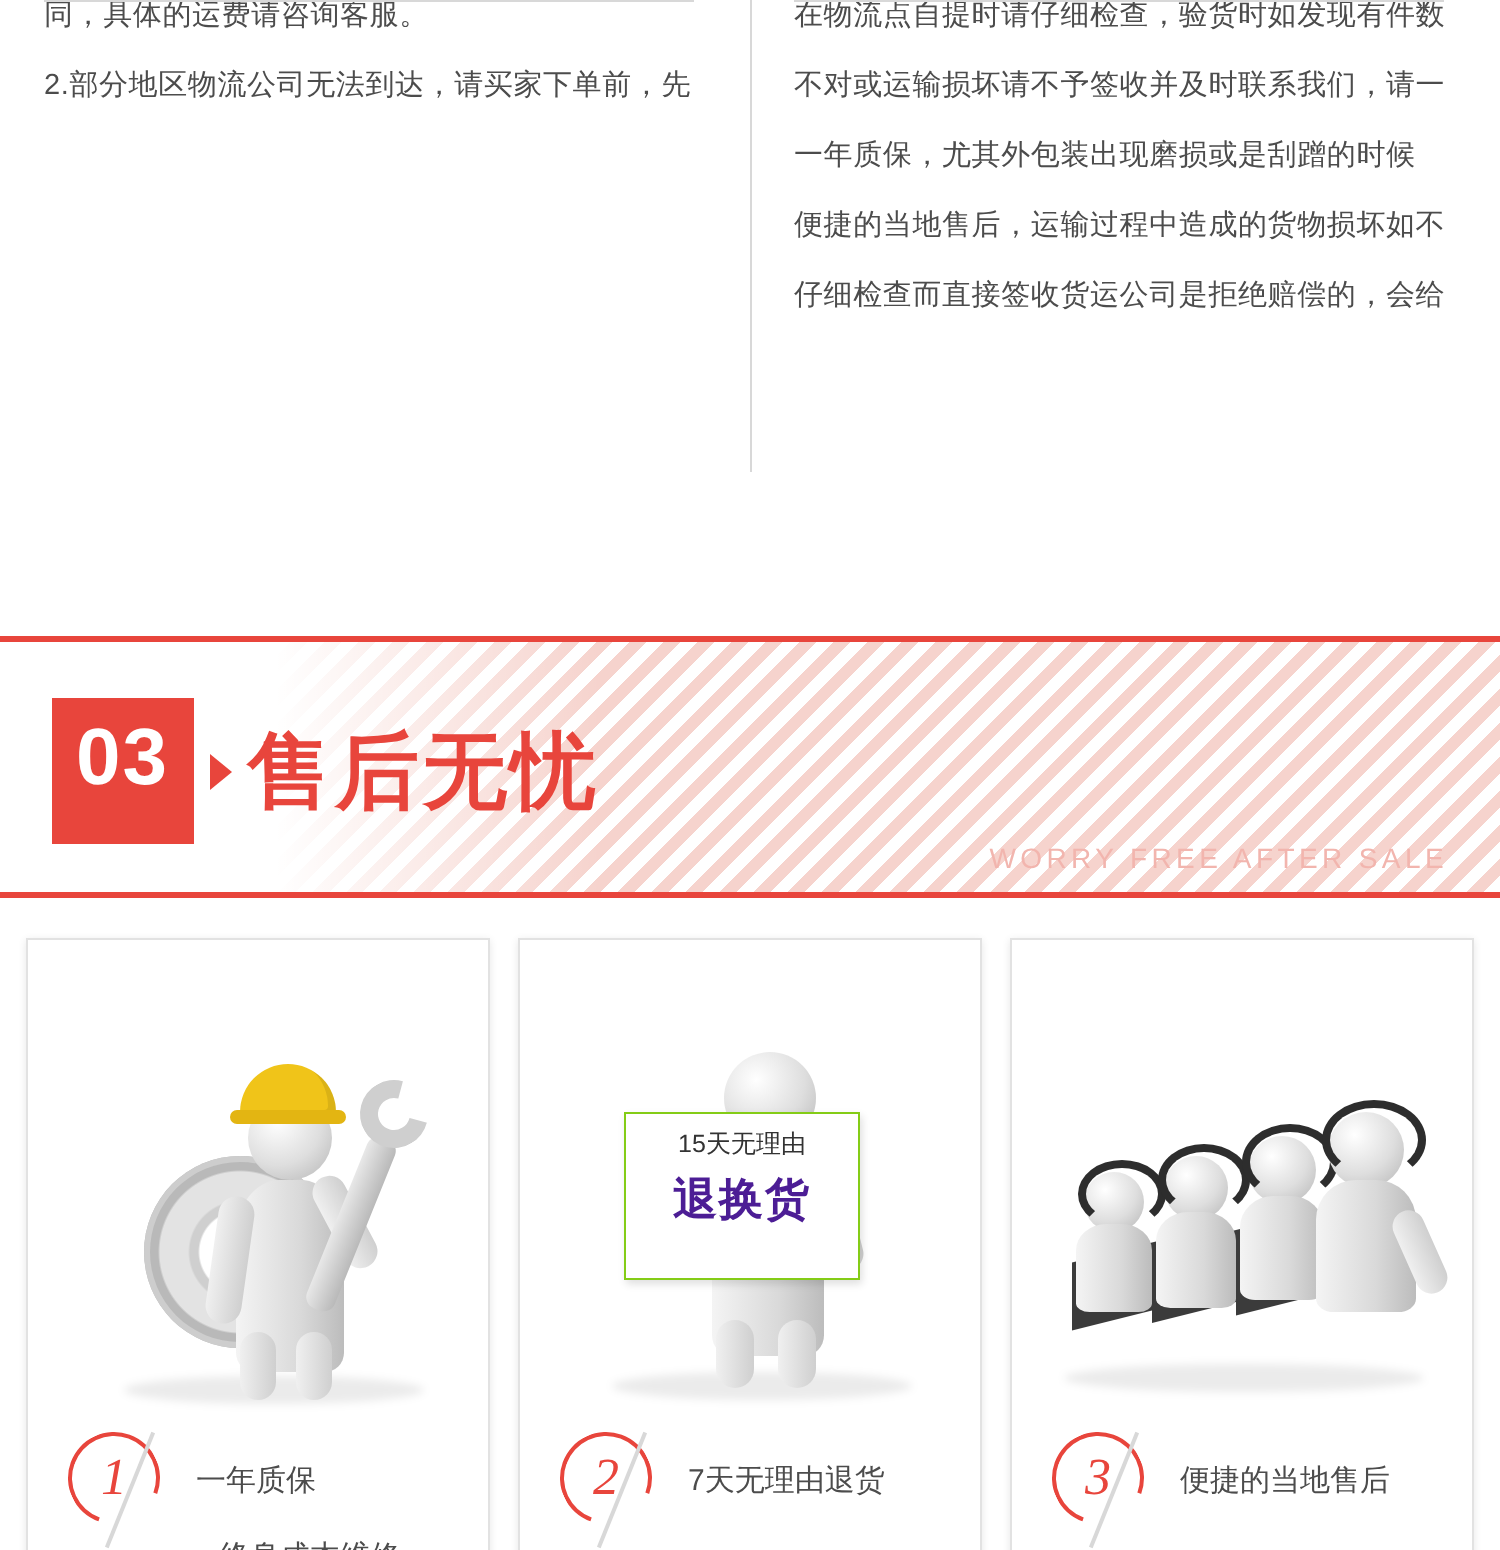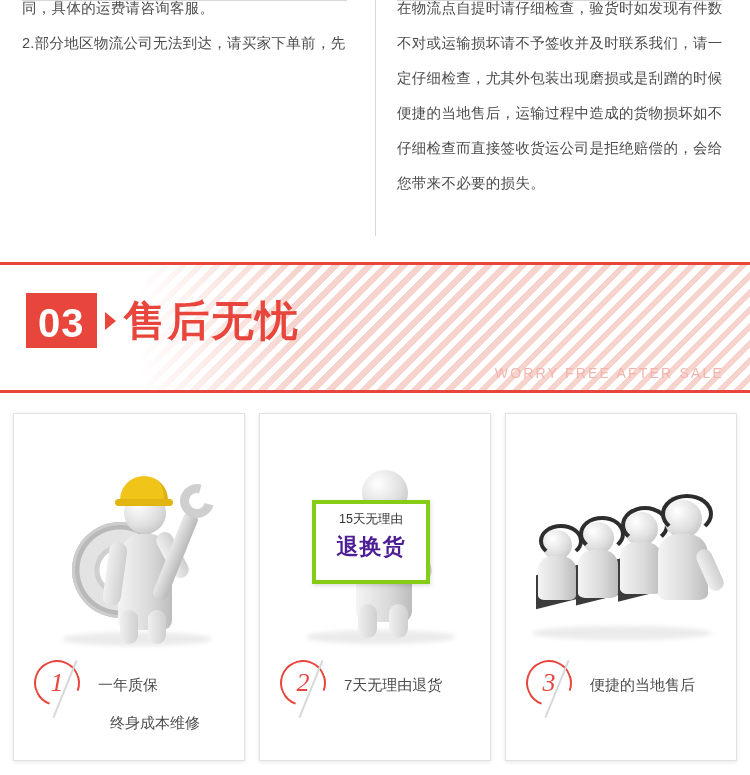--- a/index.html
+++ b/index.html
@@ -13,21 +13,21 @@
     font-family: "Liberation Sans", sans-serif;
     color: #4a4a4a;
     overflow: hidden;
     position: relative;
   }
 
   
   .top-section {
     position: relative;
     width: 750px;
-    height: 262px;
+    height: 318px;
     box-sizing: border-box;
     padding: 0;
     background: #ffffff;
   }
   .top-cols {
     display: flex;
     width: 750px;
     height: 262px;
     box-sizing: border-box;
   }
@@ -117,21 +117,21 @@
     top: 28px;
     display: flex;
     align-items: center;
   }
   .banner-num {
     background: #e8453c;
     color: #ffffff;
     font-size: 40px;
     font-weight: bold;
     line-height: 1;
-    padding: 10px 12px 5px 12px;
+    padding: 10px 12px 23px 12px;
     letter-spacing: 1px;
     font-family: "Liberation Sans", sans-serif;
   }
   .banner-sep {
     width: 0;
     height: 0;
     border-top: 9px solid transparent;
     border-bottom: 9px solid transparent;
     border-left: 11px solid #e8453c;
     margin-left: 8px;
@@ -341,21 +341,21 @@
   }
 
   
   .sign {
     position: absolute;
     left: 52px;
     top: 86px;
     width: 118px;
     height: 84px;
     background: #ffffff;
-    border: 4px solid #84cc16;
+    border: 1px solid #84cc16;
     box-shadow: 1px 2px 4px rgba(0,0,0,0.13);
     text-align: center;
     box-sizing: border-box;
     padding-top: 9px;
   }
   .sign-small {
     font-size: 12.5px;
     color: #333;
     line-height: 1.1;
   }
@@ -391,24 +391,23 @@
   <div class="top-cols">
 
     <div class="top-col col-left">
       <p class="body-line body-par">同，具体的运费请咨询客服。</p>
       <p class="body-line body-par">2.部分地区物流公司无法到达，请买家下单前，先</p>
     </div>
 
     <div class="top-col col-right">
       <p class="body-line body-par">在物流点自提时请仔细检查，验货时如发现有件数</p>
       <p class="body-line body-par">不对或运输损坏请不予签收并及时联系我们，请一</p>
-      <p class="body-line body-par">定仔细检查，尤其外包装出现磨损或是刮蹭的时候</p>
+      <p class="body-line body-par">一年质保，尤其外包装出现磨损或是刮蹭的时候</p>
       <p class="body-line body-par">便捷的当地售后，运输过程中造成的货物损坏如不</p>
       <p class="body-line body-par">仔细检查而直接签收货运公司是拒绝赔偿的，会给</p>
-      <p class="body-line body-par">您带来不必要的损失。</p>
     </div>
 
   </div>
 </div>
 
 <div class="banner">
   <div class="banner-white-wash"></div>
   <div class="banner-inner">
     <div class="banner-num">03</div>
     <div class="banner-sep"></div>

